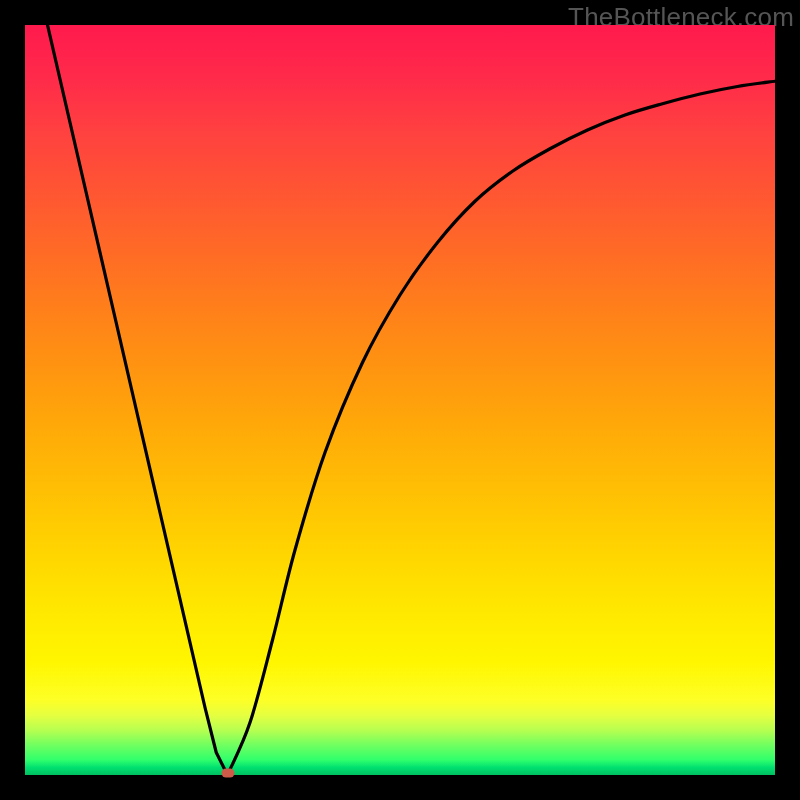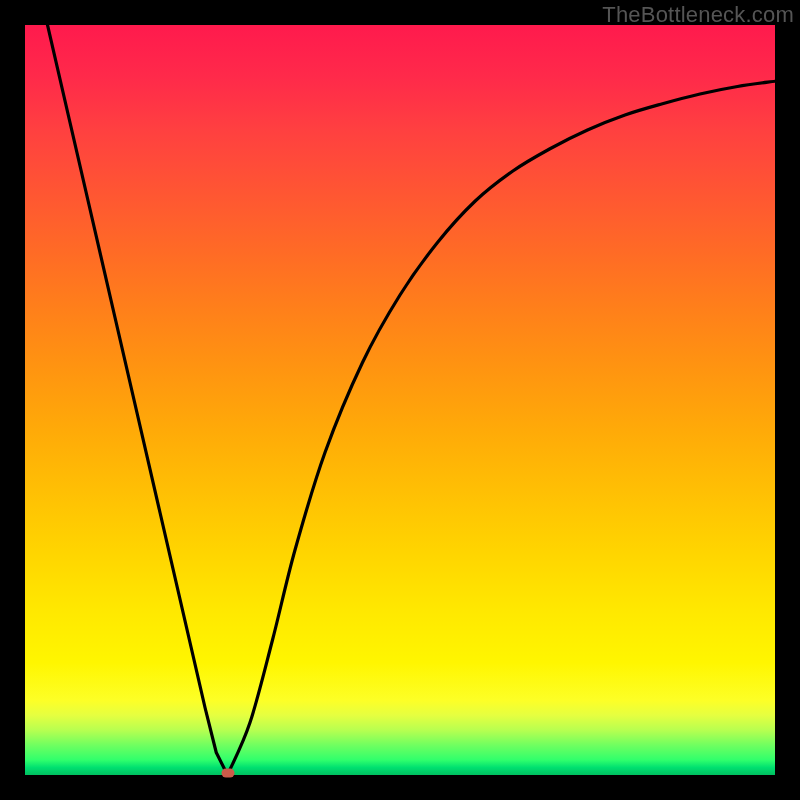--- a/index.html
+++ b/index.html
@@ -49,21 +49,21 @@
     left: 0;
     top: 0;
     width: 750px;
     height: 750px;
   }
   .watermark {
     position: absolute;
     top: 2px;
     right: 6px;
     color: #555;
-    font-size: 22px;
+    font-size: 26px;
     font-weight: 500;
     letter-spacing: 0.2px;
     user-select: none;
   }
   .marker {
     position: absolute;
     width: 13px;
     height: 9px;
     border-radius: 5px;
     background: #cc5b4a;

